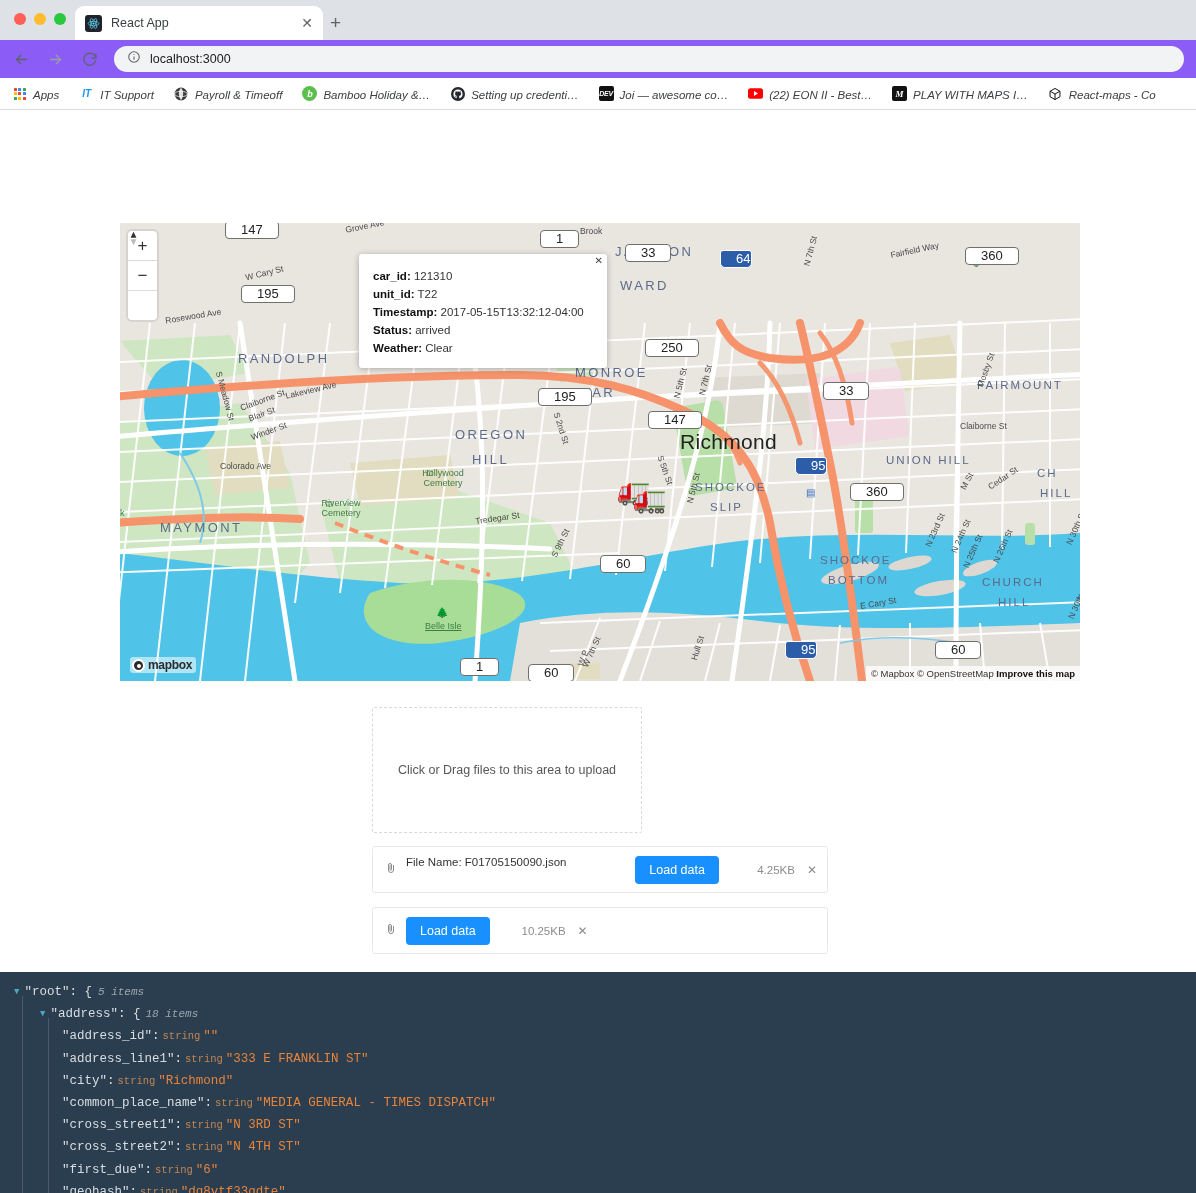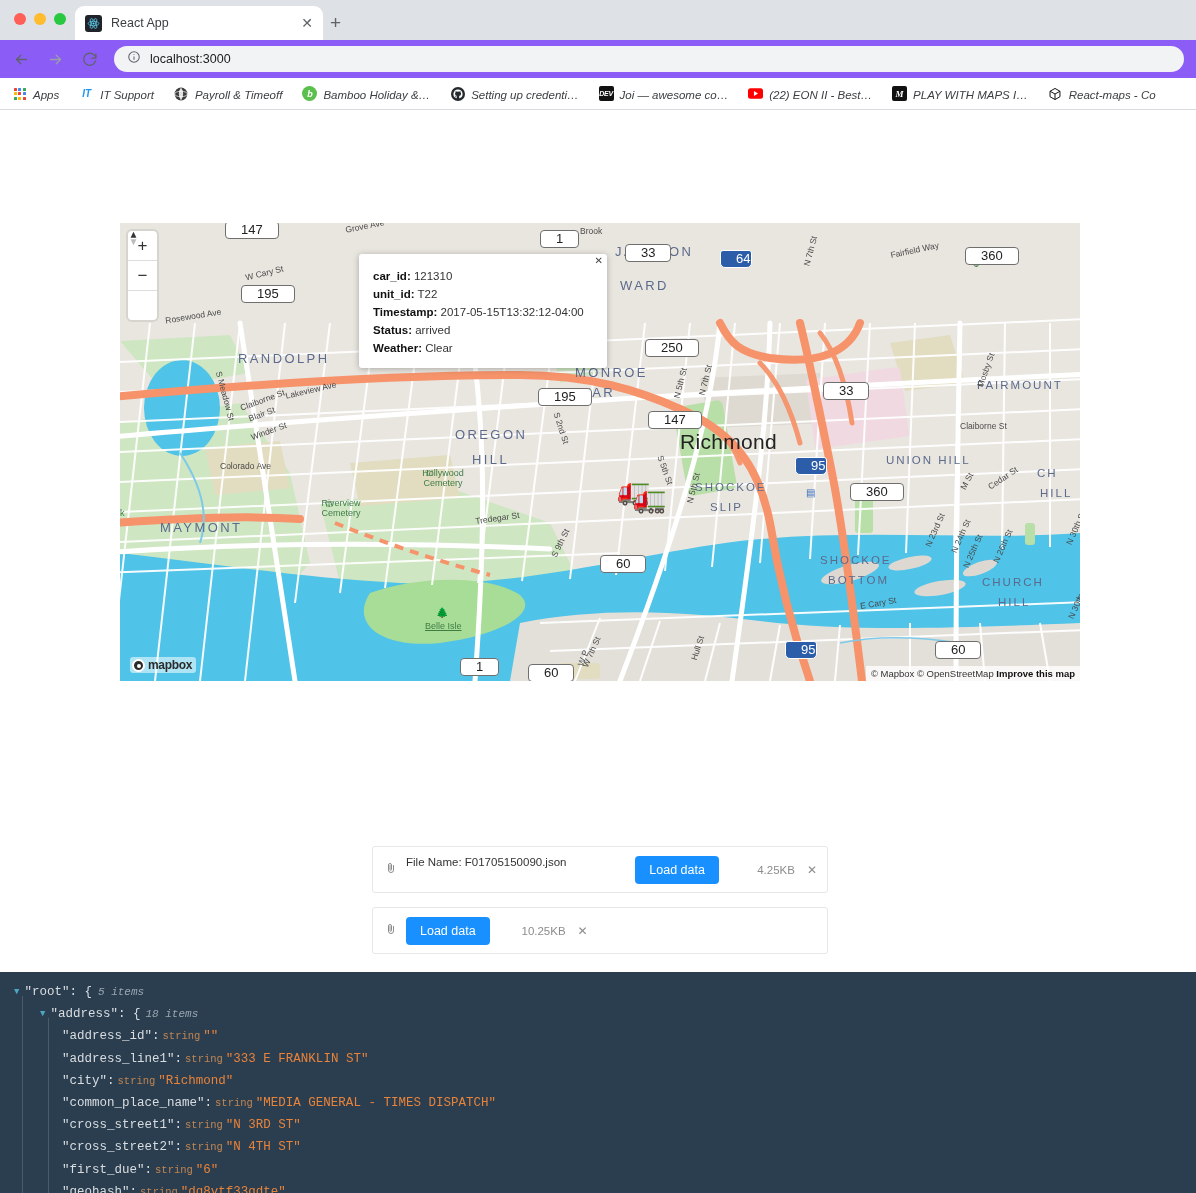--- a/index.html
+++ b/index.html
@@ -526,20 +526,25 @@
       <span class="mb-circle"></span>
       <span class="mb-text">mapbox</span>
     </div>
     <div class="attrib">
       <span>© Mapbox</span>
       <span>© OpenStreetMap</span>
       <b>Improve this map</b>
     </div>
   </div>
 
+  <div class="upload-wrap">
+    <div class="dropzone">
+      <span>Click or Drag files to this area to upload</span>
+    </div>
+  </div>
 
   <div class="filelist">
 
     <div class="file-item">
       <span class="clip">
         <svg width="12" height="14" viewBox="0 0 24 24" fill="none" stroke="#8c8c8c" stroke-width="2" stroke-linecap="round">
             <path d="M17 7v9a5 5 0 0 1-10 0V6a3 3 0 0 1 6 0v9a1.5 1.5 0 0 1-3 0V7"></path>
           </svg>
       </span>
       <span class="file-texts">

